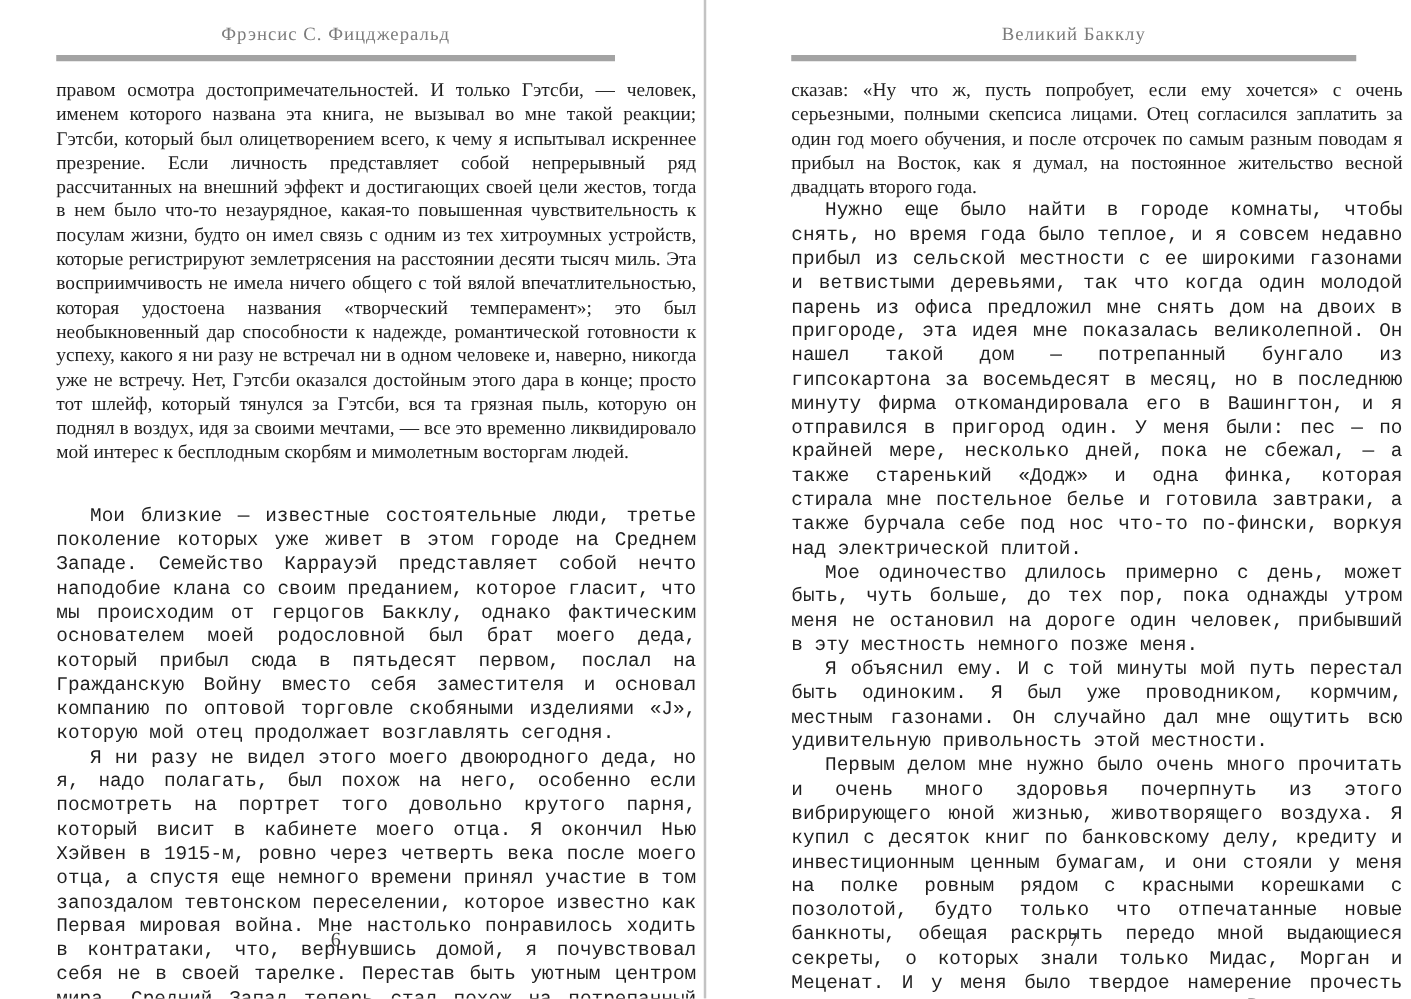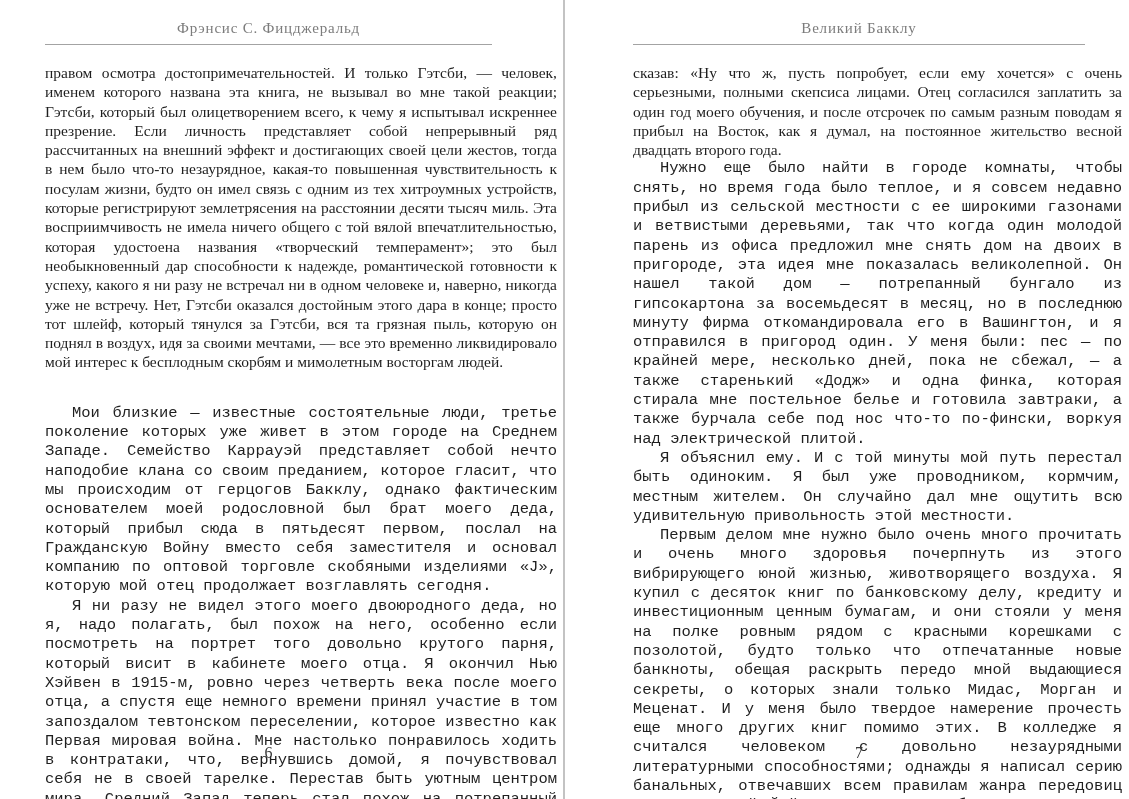--- a/index.html
+++ b/index.html
@@ -23,21 +23,21 @@
     height: 799px;
     background: #c3c3c3;
   }
   .page-head {
     position: absolute;
     top: 20px;
     text-align: center;
     font-size: 15px;
     letter-spacing: 0.8px;
     color: #7c7c7c;
-    border-bottom: 1px solid #a3a3a3;
+    border-bottom: 5px solid #a3a3a3;
     padding-bottom: 7px;
   }
   .page-head.left  { left: 45px;  width: 447px; }
   .page-head.right { left: 633px; width: 452px; }
   .page-body {
     position: absolute;
     top: 63px;
     font-size: 15.5px;
     line-height: 19.3px;
     color: #1f1f1f;
@@ -76,19 +76,20 @@
         <p class="para indent">Я ни разу не видел этого моего двоюродного деда, но я, надо полагать, был похож на него, особенно если посмотреть на портрет того довольно крутого парня, который висит в кабинете моего отца. Я окончил Нью Хэйвен в 1915-м, ровно через четверть века после моего отца, а спустя еще немного времени принял участие в том запоздалом тевтонском переселении, которое известно как Первая мировая война. Мне настолько понравилось ходить в контратаки, что, вернувшись домой, я почувствовал себя не в своей тарелке. Перестав быть уютным центром мира, Средний Запад теперь стал похож на потрепанный край вселенной, поэтому я решил отправиться на Восток, чтобы научиться торговле облигациями. Все, кого я знал, занимались торговлей облигациями, и я подумал, что это занятие вполне могло бы обеспечить еще одного холостяка. Все мои тети и дяди обсуждали между собой это так подробно, будто подбирали для меня приготовительную школу, и, наконец, дали свое «добро»,</p>
       </div>
     <div class="page-number left">6</div>
   </div>
 
   <div>
     <div class="page-head right">Великий Бакклу</div>
     <div class="page-body right">
         <p class="para">сказав: «Ну что ж, пусть попробует, если ему хочется» с очень серьезными, полными скепсиса лицами. Отец согласился заплатить за один год моего обучения, и после отсрочек по самым разным поводам я прибыл на Восток, как я думал, на постоянное жительство весной двадцать второго года.</p>
         <p class="para indent">Нужно еще было найти в городе комнаты, чтобы снять, но время года было теплое, и я совсем недавно прибыл из сельской местности с ее широкими газонами и ветвистыми деревьями, так что когда один молодой парень из офиса предложил мне снять дом на двоих в пригороде, эта идея мне показалась великолепной. Он нашел такой дом — потрепанный бунгало из гипсокартона за восемьдесят в месяц, но в последнюю минуту фирма откомандировала его в Вашингтон, и я отправился в пригород один. У меня были: пес — по крайней мере, несколько дней, пока не сбежал, — а также старенький «Додж» и одна финка, которая стирала мне постельное белье и готовила завтраки, а также бурчала себе под нос что-то по-фински, воркуя над электрической плитой.</p>
-        <p class="para indent">Я объяснил ему. И с той минуты мой путь перестал быть одиноким. Я был уже проводником, кормчим, местным жителем. Он случайно дал мне ощутить всю удивительную привольность этой местности.</p>
+        <p class="para indent">Мое одиночество длилось примерно с день, может быть, чуть больше, до тех пор, пока однажды утром меня не остановил на дороге один человек, прибывший в эту местность немного позже меня.</p>
+        <p class="para indent">Я объяснил ему. И с той минуты мой путь перестал быть одиноким. Я был уже проводником, кормчим, местным газонами. Он случайно дал мне ощутить всю удивительную привольность этой местности.</p>
         <p class="para indent">Первым делом мне нужно было очень много прочитать и очень много здоровья почерпнуть из этого вибрирующего юной жизнью, животворящего воздуха. Я купил с десяток книг по банковскому делу, кредиту и инвестиционным ценным бумагам, и они стояли у меня на полке ровным рядом с красными корешками с позолотой, будто только что отпечатанные новые банкноты, обещая раскрыть передо мной выдающиеся секреты, о которых знали только Мидас, Морган и Меценат. И у меня было твердое намерение прочесть еще много других книг помимо этих. В колледже я считался человеком с довольно незаурядными литературными способностями; однажды я написал серию банальных, отвечавших всем правилам жанра передовиц для «Новостей Йейля», и теперь собирался вернуть в свою жизнь все это и снова стать самым ограниченным из всех специалистов, то есть, «всесторонне образованным человеком». И это не только острота: жизнь на самом деле гораздо успешнее поддается описанию, если наблюдать за ней из одного окна.</p>
       </div>
     <div class="page-number right">7</div>
   </div>
 
 </div>
 
 </body></html>

